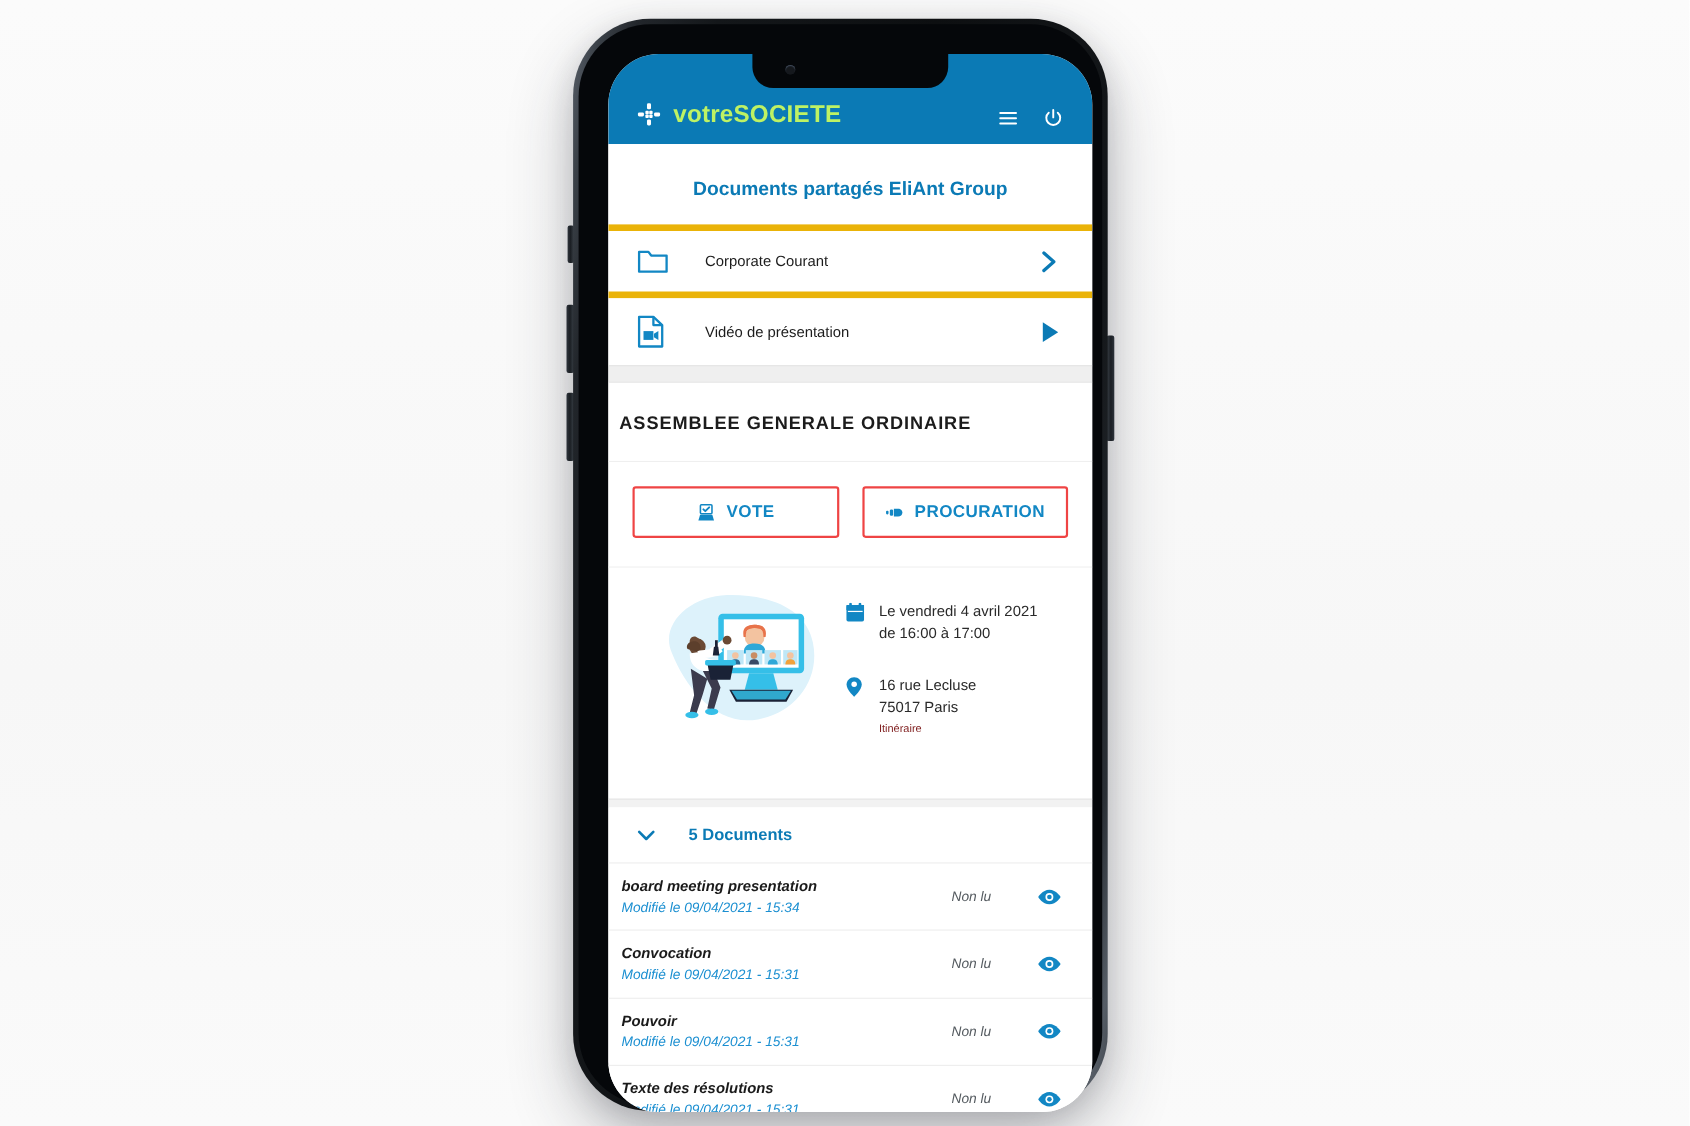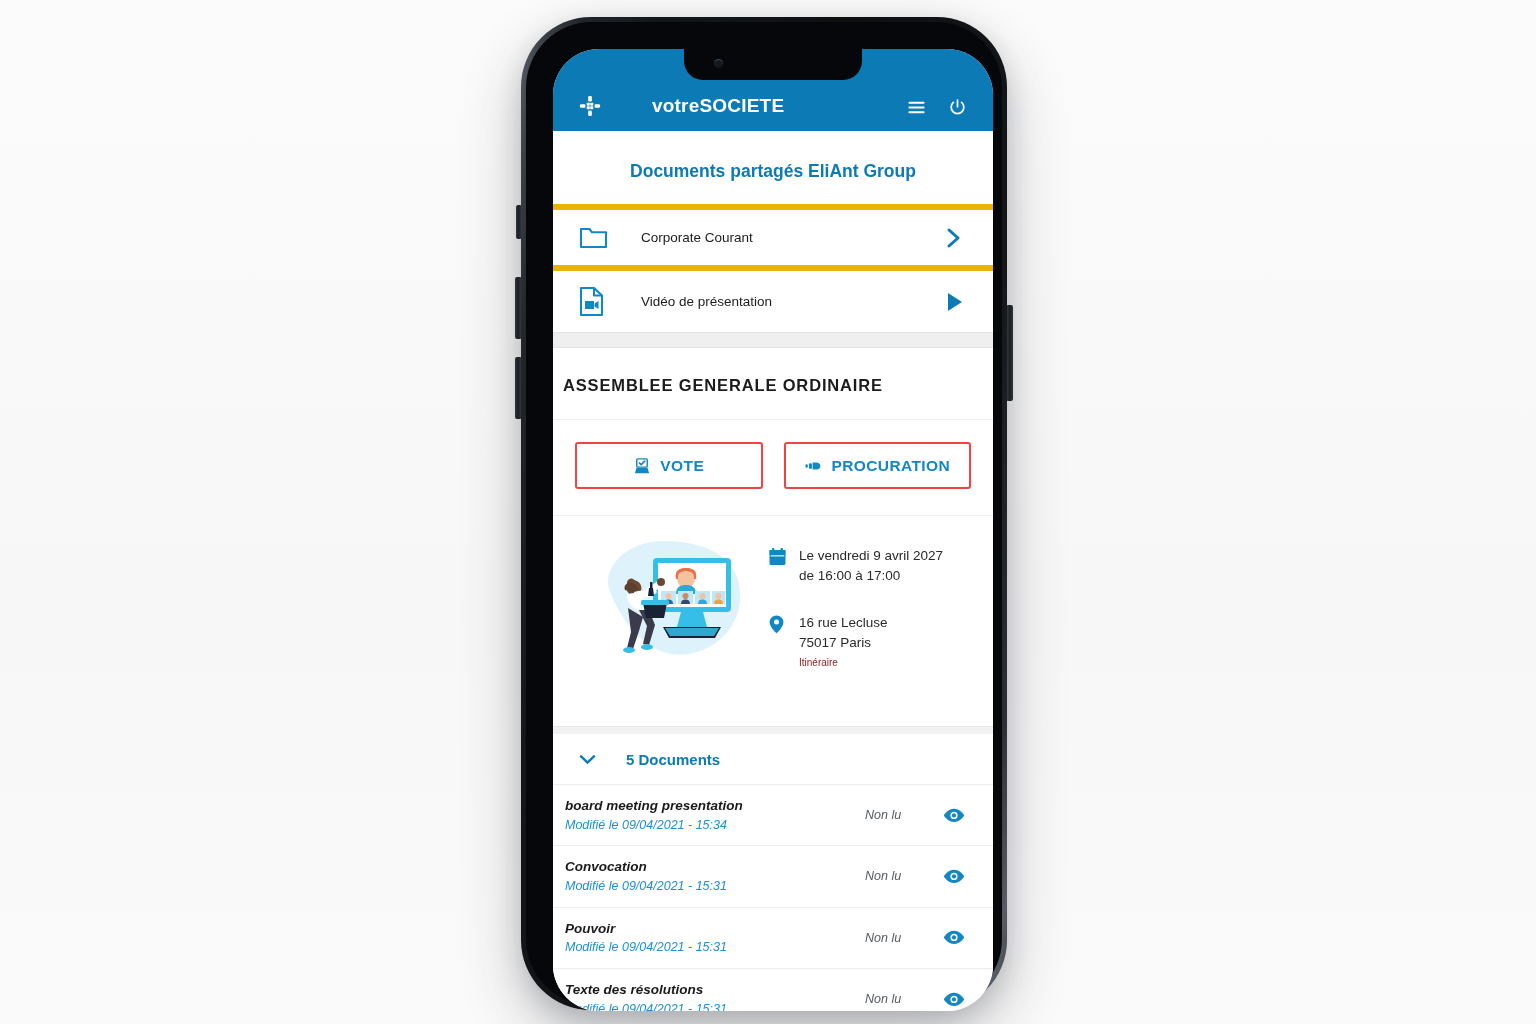--- a/index.html
+++ b/index.html
@@ -125,25 +125,24 @@
     justify-content: space-between;
     padding: 0 26px 14px 26px;
   }
   .brand {
     display: flex;
     align-items: center;
     gap: 11px;
   }
   .brand-logo { width: 22px; height: 22px; display: block; }
   .brand-name {
-    color: #ffffff;
-    font-size: 19px;
+    color: #bef264;
+    font-size: 22px;
     font-weight: bold;
     letter-spacing: 0.2px;
-    margin-left: 40px;
   }
   .header-actions {
     display: flex;
     align-items: center;
     gap: 22px;
   }
   .hdr-icon { width: 19px; height: 19px; display: block; }
 
   
   .section { background: #ffffff; }
@@ -436,21 +435,21 @@
               <span class="info-ico">
                 <svg width="17" height="18" viewBox="0 0 17 18" fill="#1287c4">
                   <rect x="0.5" y="2" width="16" height="15" rx="1.6"></rect>
                   <rect x="0.5" y="2" width="16" height="4.6" fill="#1287c4"></rect>
                   <rect x="3" y="0" width="2.4" height="4" rx="1.1"></rect>
                   <rect x="11.6" y="0" width="2.4" height="4" rx="1.1"></rect>
                   <rect x="1.8" y="7.3" width="13.4" height="1.1" fill="#ffffff"></rect>
                 </svg>
               </span>
               <span class="info-txt">
-                <span>Le vendredi 9 avril 2027</span><br>
+                <span>Le vendredi 4 avril 2021</span><br>
                 <span>de 16:00 à 17:00</span>
               </span>
             </div>
             <div class="info-item">
               <span class="info-ico">
                 <svg width="15" height="19" viewBox="0 0 15 19" fill="#1287c4">
                   <path d="M7.5 0.6 C3.6 0.6 0.6 3.6 0.6 7.3 C0.6 12.2 7.5 18.4 7.5 18.4 C7.5 18.4 14.4 12.2 14.4 7.3 C14.4 3.6 11.4 0.6 7.5 0.6 Z"></path>
                   <circle cx="7.5" cy="7.1" r="2.5" fill="#ffffff"></circle>
                 </svg>
               </span>

